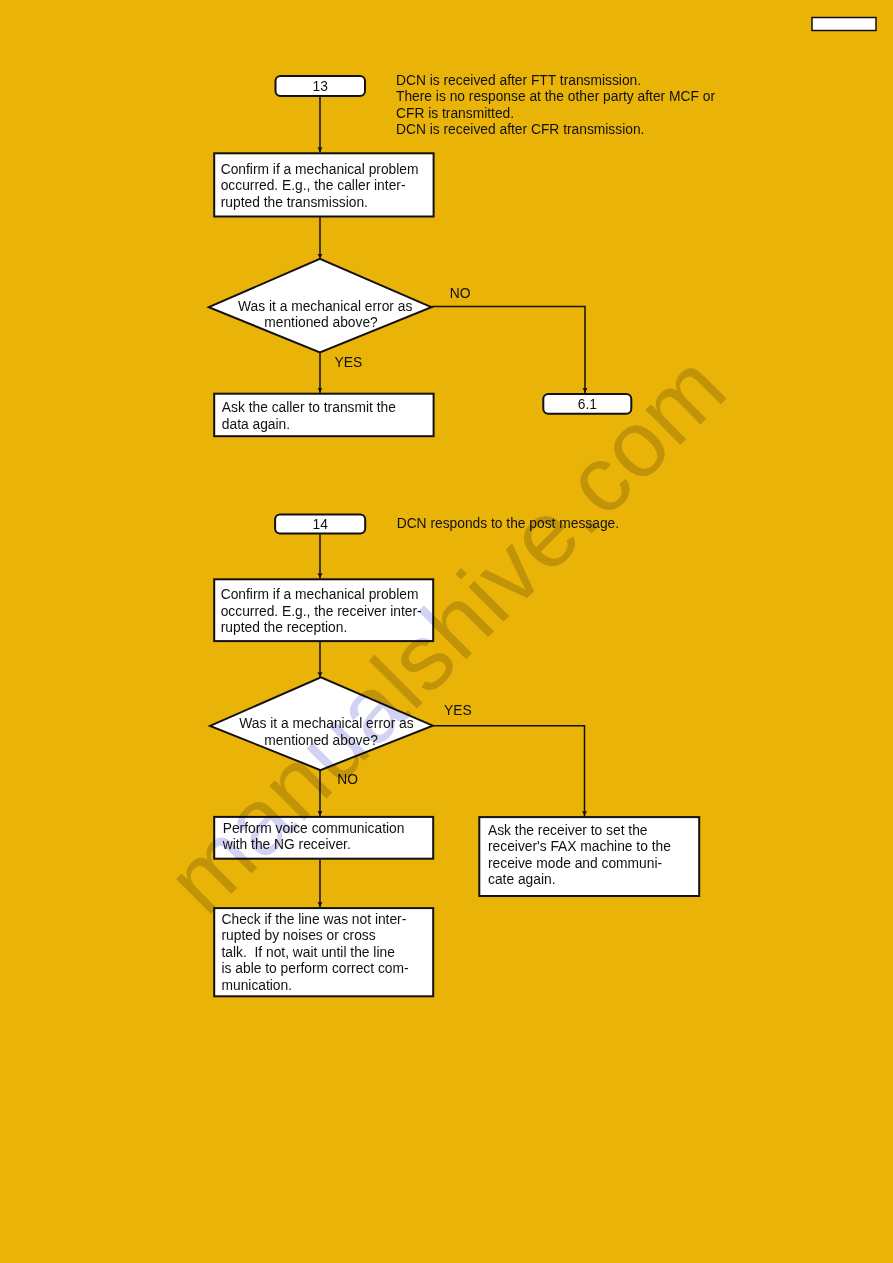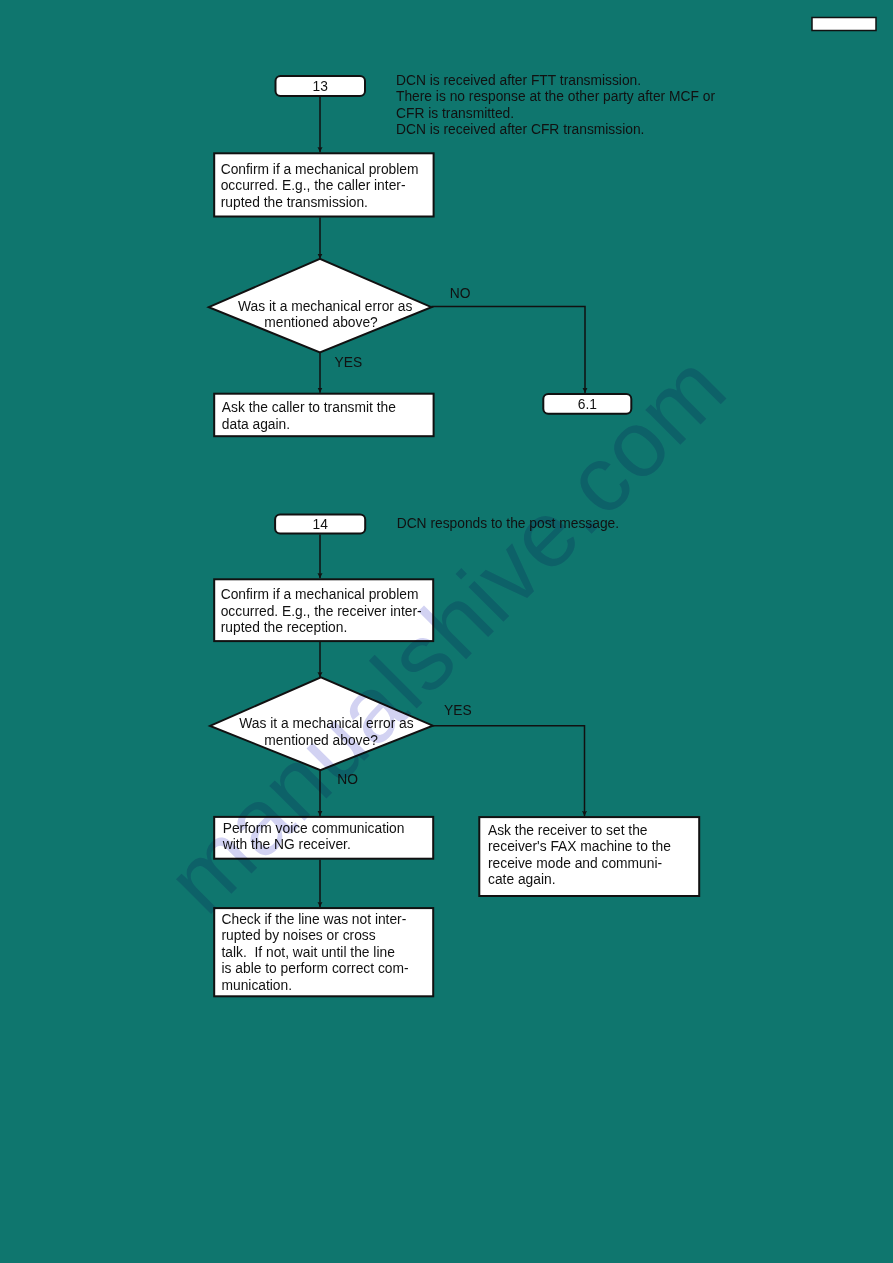--- a/index.html
+++ b/index.html
@@ -1,20 +1,20 @@
 <!DOCTYPE html>
 <html><head>
 <meta charset="utf-8">
 <title>FAX Troubleshooting Flowchart</title>
 <style>
   html,body{margin:0;padding:0;background:#fff;}
   body{width:893px;height:1263px;overflow:hidden;
        font-family:"Liberation Sans", sans-serif;
        -webkit-font-smoothing:antialiased;}
-  #page{position:relative;width:893px;height:1263px;background:#0f766e;}
+  #page{position:relative;width:893px;height:1263px;background:#eab308;}
   svg#chart{position:absolute;left:0;top:0;}
   .wm{position:absolute;left:0;top:0;width:893px;height:1263px;pointer-events:none;
       mix-blend-mode:multiply;z-index:5;}
   text{font-family:"Liberation Sans", sans-serif; white-space:pre;}
 </style>
 </head>
 <body>
 
 <div id="page">
 

